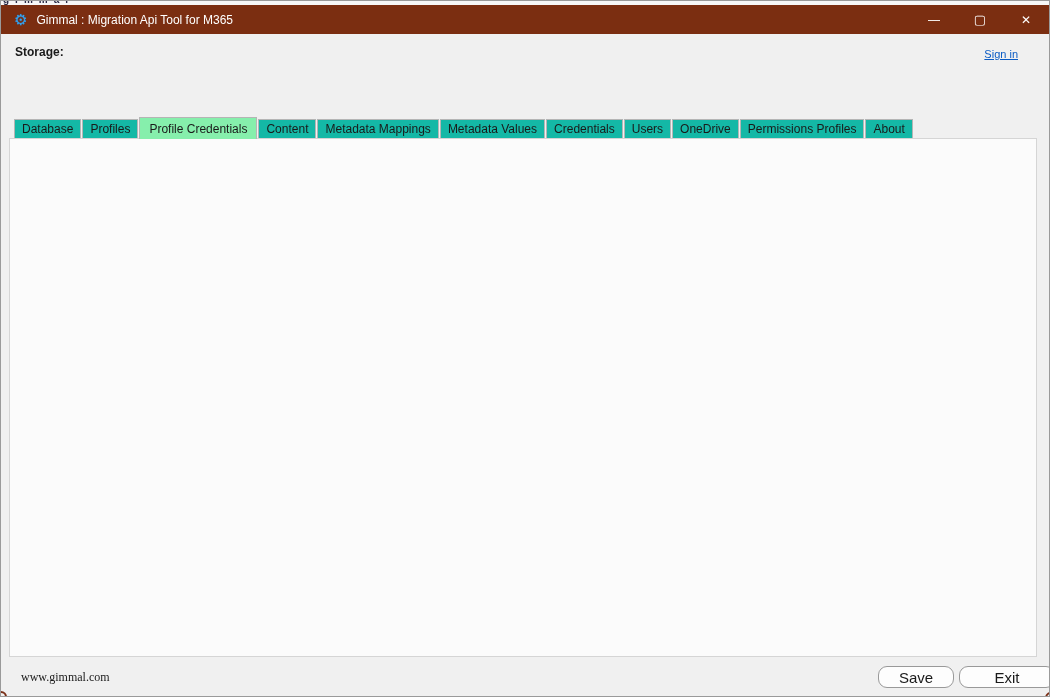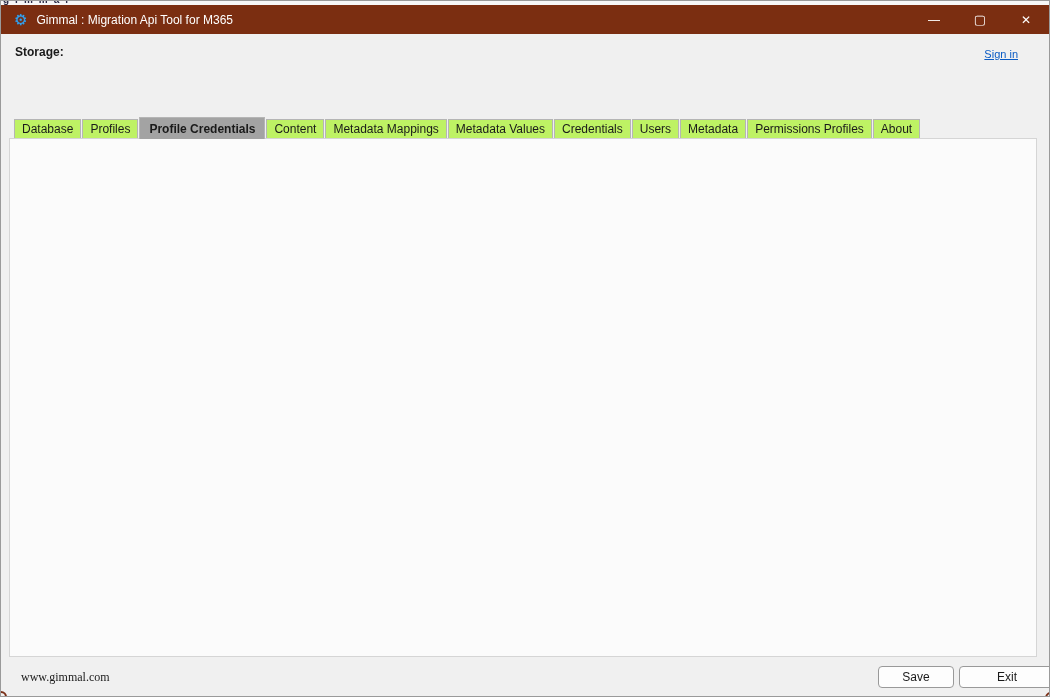--- a/index.html
+++ b/index.html
@@ -24,45 +24,45 @@
   .win-btn { width:46px; height:29px; color:#ffffff; display:flex; align-items:center;
              justify-content:center; font-size:12px; cursor:default; }
   .win-btn.maxi { font-size:13px; }
 
   
   #status-label { position:absolute; left:14px; top:44px; font-weight:bold; }
   #signin-link { position:absolute; right:31px; top:47px; color:#0a5bc4; text-decoration:underline; font-size:11px; cursor:pointer; }
 
   
   #tabstrip { position:absolute; left:13px; top:115px; height:22px; display:flex; align-items:flex-end; z-index:3; }
-  .tab { height:19px; padding:0 7px; display:flex; align-items:center; background:#bef264;
+  .tab { height:19px; padding:0 7px; display:flex; align-items:center; background:#14b8a6;
          border:1px solid #b5b5b5; border-bottom:none; margin-right:1px; font-size:12px; white-space:nowrap; cursor:default; }
-  .tab.active { height:22px; background:#a3a3a3; margin-bottom:-1px; z-index:4; padding:0 9px;font-weight:bold; }
+  .tab.active { height:22px; background:#86efac; margin-bottom:-1px; z-index:4; padding:0 9px; }
 
   
   #panel { position:absolute; left:8px; top:137px; width:1028px; height:519px;
            background:#FBFBFB; border:1px solid #d5d5d5; z-index:1; }
 
   .lbl { position:absolute; white-space:nowrap; line-height:15px; }
   .bold { font-weight:bold; }
   .dis  { color:#a3a3a3; }
   .req  { color:#C00000; font-weight:bold; font-size:12px; }
 
   .tb { position:absolute; height:22px; border:1px solid #8f8f8f; background:#ffffff;
         font-family:"Liberation Sans",sans-serif; font-size:12px; padding:0 5px; color:#1a1a1a; }
   .tb:disabled { background:#EDEDED; border-color:#dedede; color:#9c9c9c; }
 
   .combo { position:absolute; height:22px; border:1px solid #8f8f8f; background:#ffffff;
            display:flex; align-items:center; padding:0 5px; cursor:default; }
   .combo .combo-text { flex:1; overflow:hidden; white-space:nowrap; }
   .chevron { width:7px; height:7px; border-right:1.6px solid #444; border-bottom:1.6px solid #444;
              transform:rotate(45deg); margin:-3px 4px 0 0; }
 
-  .btn { position:absolute; background:#FDFDFD; border:1px solid #999999; border-radius:4px;
-         font-family:"Liberation Sans",sans-serif; font-size:12px; color:#1a1a1a;
+  .btn { position:absolute; background:#FDFDFD; border:1px solid #999999; border-radius:9px;
+         font-family:"Liberation Sans",sans-serif; font-size:15px; color:#1a1a1a;
          display:flex; align-items:center; justify-content:center; cursor:pointer; }
 
   .cb { position:absolute; display:flex; align-items:flex-start; cursor:pointer; }
   .cb .box { width:14px; height:14px; border:1px solid #5f5f5f; border-radius:3px; background:#fff;
              display:flex; align-items:center; justify-content:center; flex:none; }
   .cb.checked .box { background:#0078D7; border-color:#0078D7; }
   .cb.checked .box::after { content:"✓"; color:#fff; font-size:11px; line-height:1; }
   .cb.disabled .box { border-color:#b9b9b9; }
   .cb.disabled .cb-label { color:#a3a3a3; }
   .cb .cb-label { margin-left:6px; line-height:15px; white-space:nowrap; }
@@ -112,21 +112,21 @@
 
   <div id="tabstrip">
     <div class="tab">Database</div>
     <div class="tab">Profiles</div>
     <div class="tab active">Profile Credentials</div>
     <div class="tab">Content</div>
     <div class="tab">Metadata Mappings</div>
     <div class="tab">Metadata Values</div>
     <div class="tab">Credentials</div>
     <div class="tab">Users</div>
-    <div class="tab">Metadata</div>
+    <div class="tab">OneDrive</div>
     <div class="tab">Permissions Profiles</div>
     <div class="tab">About</div>
   </div>
 
   <div id="panel"></div>
 
   <span class="lbl" style="left:35px; top:159px;">Profile Id:</span>
   <span class="lbl" style="left:195px; top:159px;">N/A</span>
 
   <span class="lbl bold" style="left:35px; top:183px;">Profile Name:</span>

